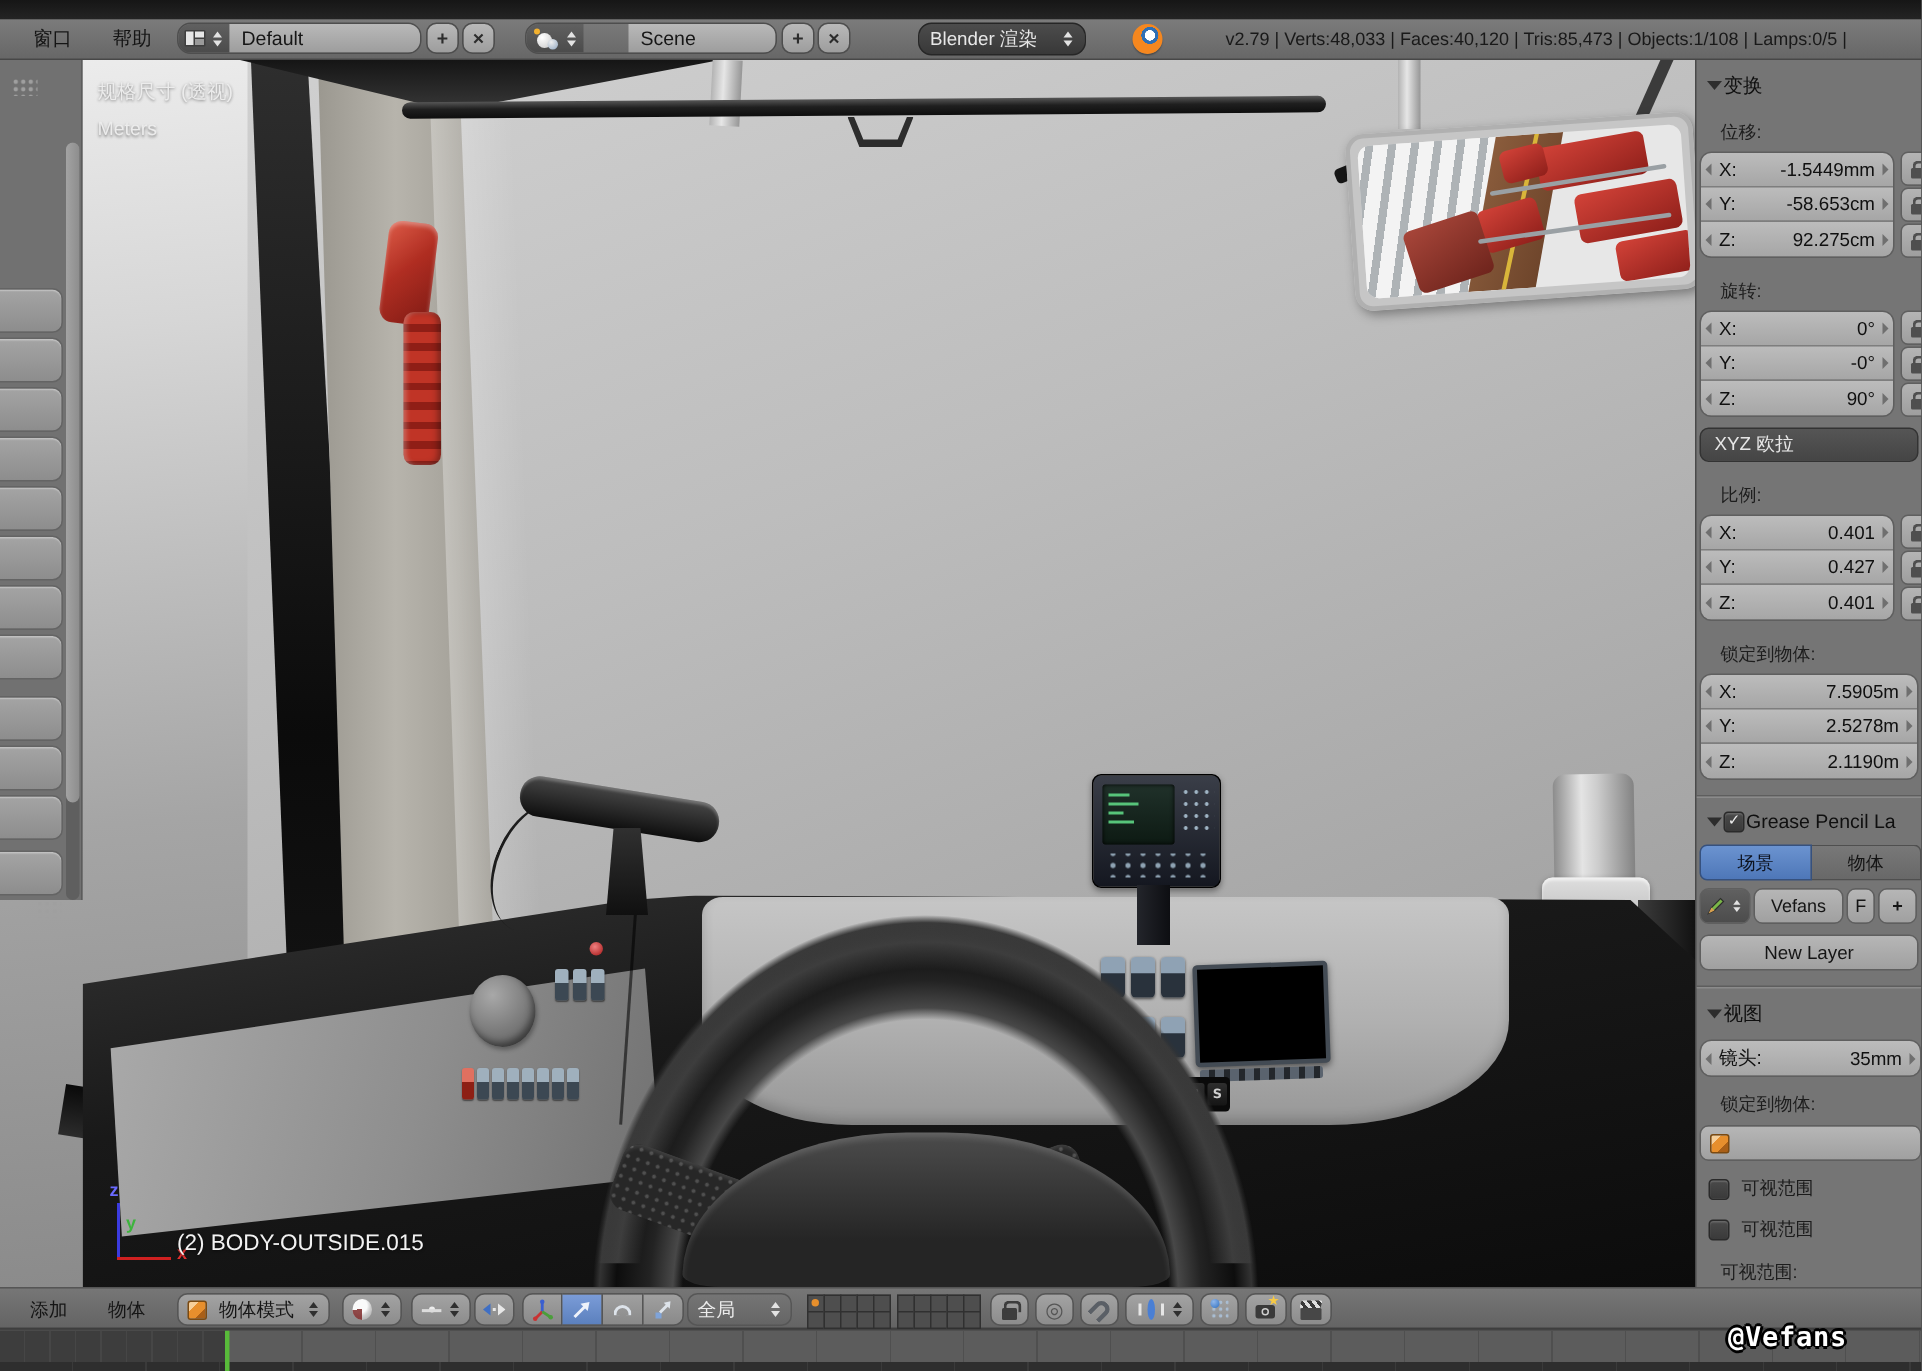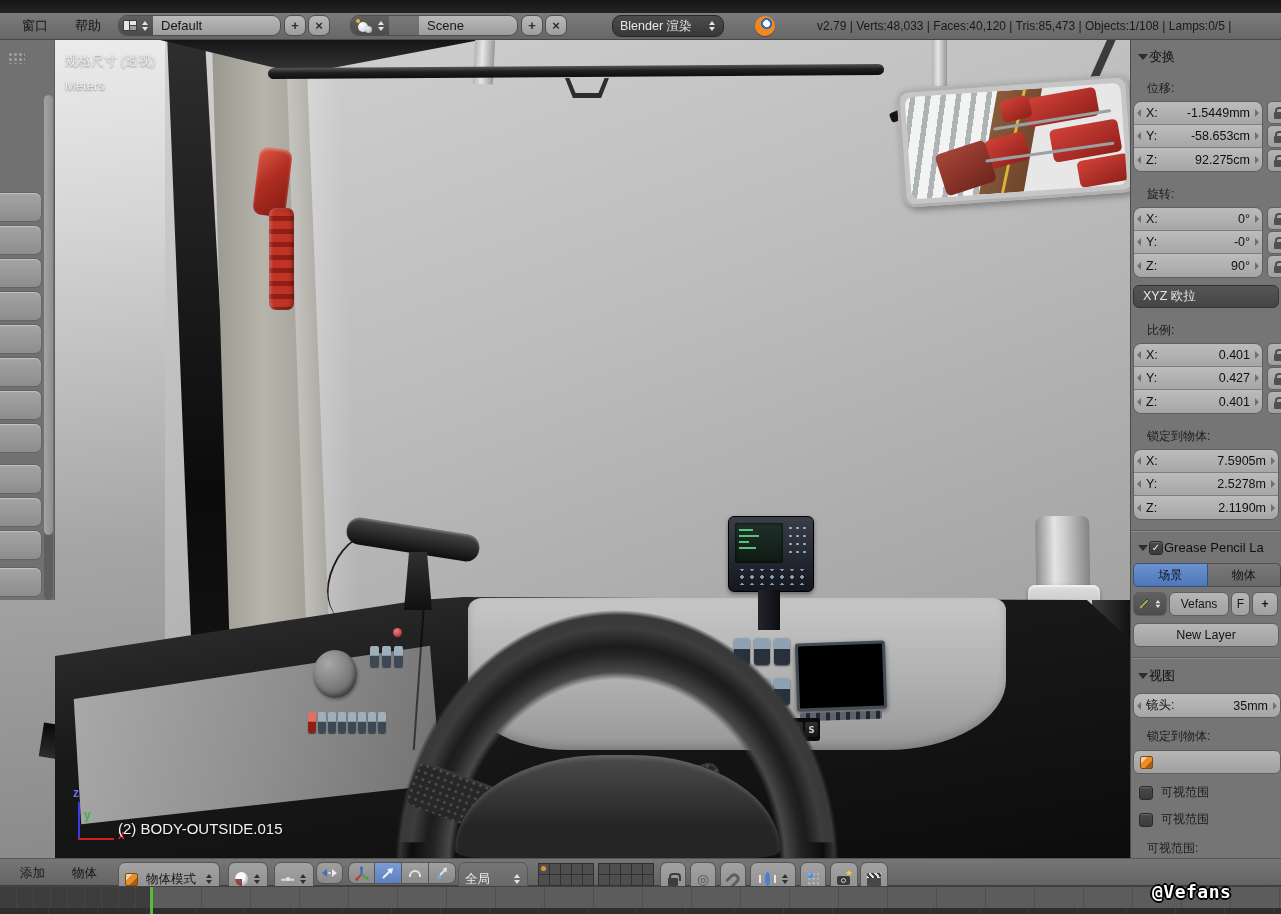--- a/index.html
+++ b/index.html
@@ -137,21 +137,21 @@
   #newlayer{margin:7px 0 0 2px;width:146px;height:24px;font-size:12.5px;}
   #lensrow{margin:8px 0 0 2px;width:148px;}
   .cbrow{display:flex;align-items:center;gap:8px;margin:10px 0 0 8px;}
   .cube{width:13px;height:13px;background:linear-gradient(135deg,#f6cf9a 0 28%,#e78f2d 28% 68%,#a95f17 68%);border-radius:2px;border:1px solid #7a4a12;}
   #objfield{margin:5px 0 0 2px;width:148px;height:24px;justify-content:flex-start;padding-left:6px;gap:6px;}
 
   
   #toolbar{left:0;top:858px;width:1281px;height:28px;background:linear-gradient(#767676,#646464);border-top:1px solid #555;border-bottom:1px solid #3e3e3e;}
   #toolbar .menu-label{line-height:28px;font-size:12.5px;}
   .tbw{position:absolute;top:3px;height:22px;}
-  .tb-pill{display:flex;align-items:center;gap:5px;background:linear-gradient(#a3a3a3,#8c8c8c);border:1px solid #565656;border-radius:7px;padding:16px 6px;color:#161616;font-size:12.5px;height:22px;}
+  .tb-pill{display:flex;align-items:center;gap:5px;background:linear-gradient(#a3a3a3,#8c8c8c);border:1px solid #565656;border-radius:7px;padding:4px 6px;color:#161616;font-size:12.5px;height:22px;}
   .manipbtn{width:27px;height:22px;border:1px solid #565656;border-left:none;background:linear-gradient(#a0a0a0,#898989);display:flex;align-items:center;justify-content:center;}
   .manipbtn:first-child{border-left:1px solid #565656;border-radius:7px 0 0 7px;}
   .manipbtn:last-child{border-radius:0 7px 7px 0;}
   .manipbtn.active{background:linear-gradient(#7b9cd8,#5b80bd);}
   .lgrid{display:grid;grid-template-columns:repeat(5,11px);grid-template-rows:11px 11px;}
   .lgrid i{border:1px solid #303030;background:#4e4e4e;margin:-0.5px;position:relative;}
   .lgrid i.on::after{content:"";position:absolute;left:2px;top:2px;width:5px;height:5px;border-radius:50%;background:#e8902c;}
   .iconbtn{width:26px;display:flex;align-items:center;justify-content:center;}
   .sphereicon{position:relative;width:14px;height:14px;border-radius:50%;background:radial-gradient(circle at 38% 32%,#fafafa 0 38%,#d2d2d2 55%,#9a9a9a 100%);}
   .sphereicon::after{content:"";position:absolute;inset:0;border-radius:50%;background:conic-gradient(from 180deg,rgba(125,42,42,.85) 0 90deg,transparent 90deg);}

